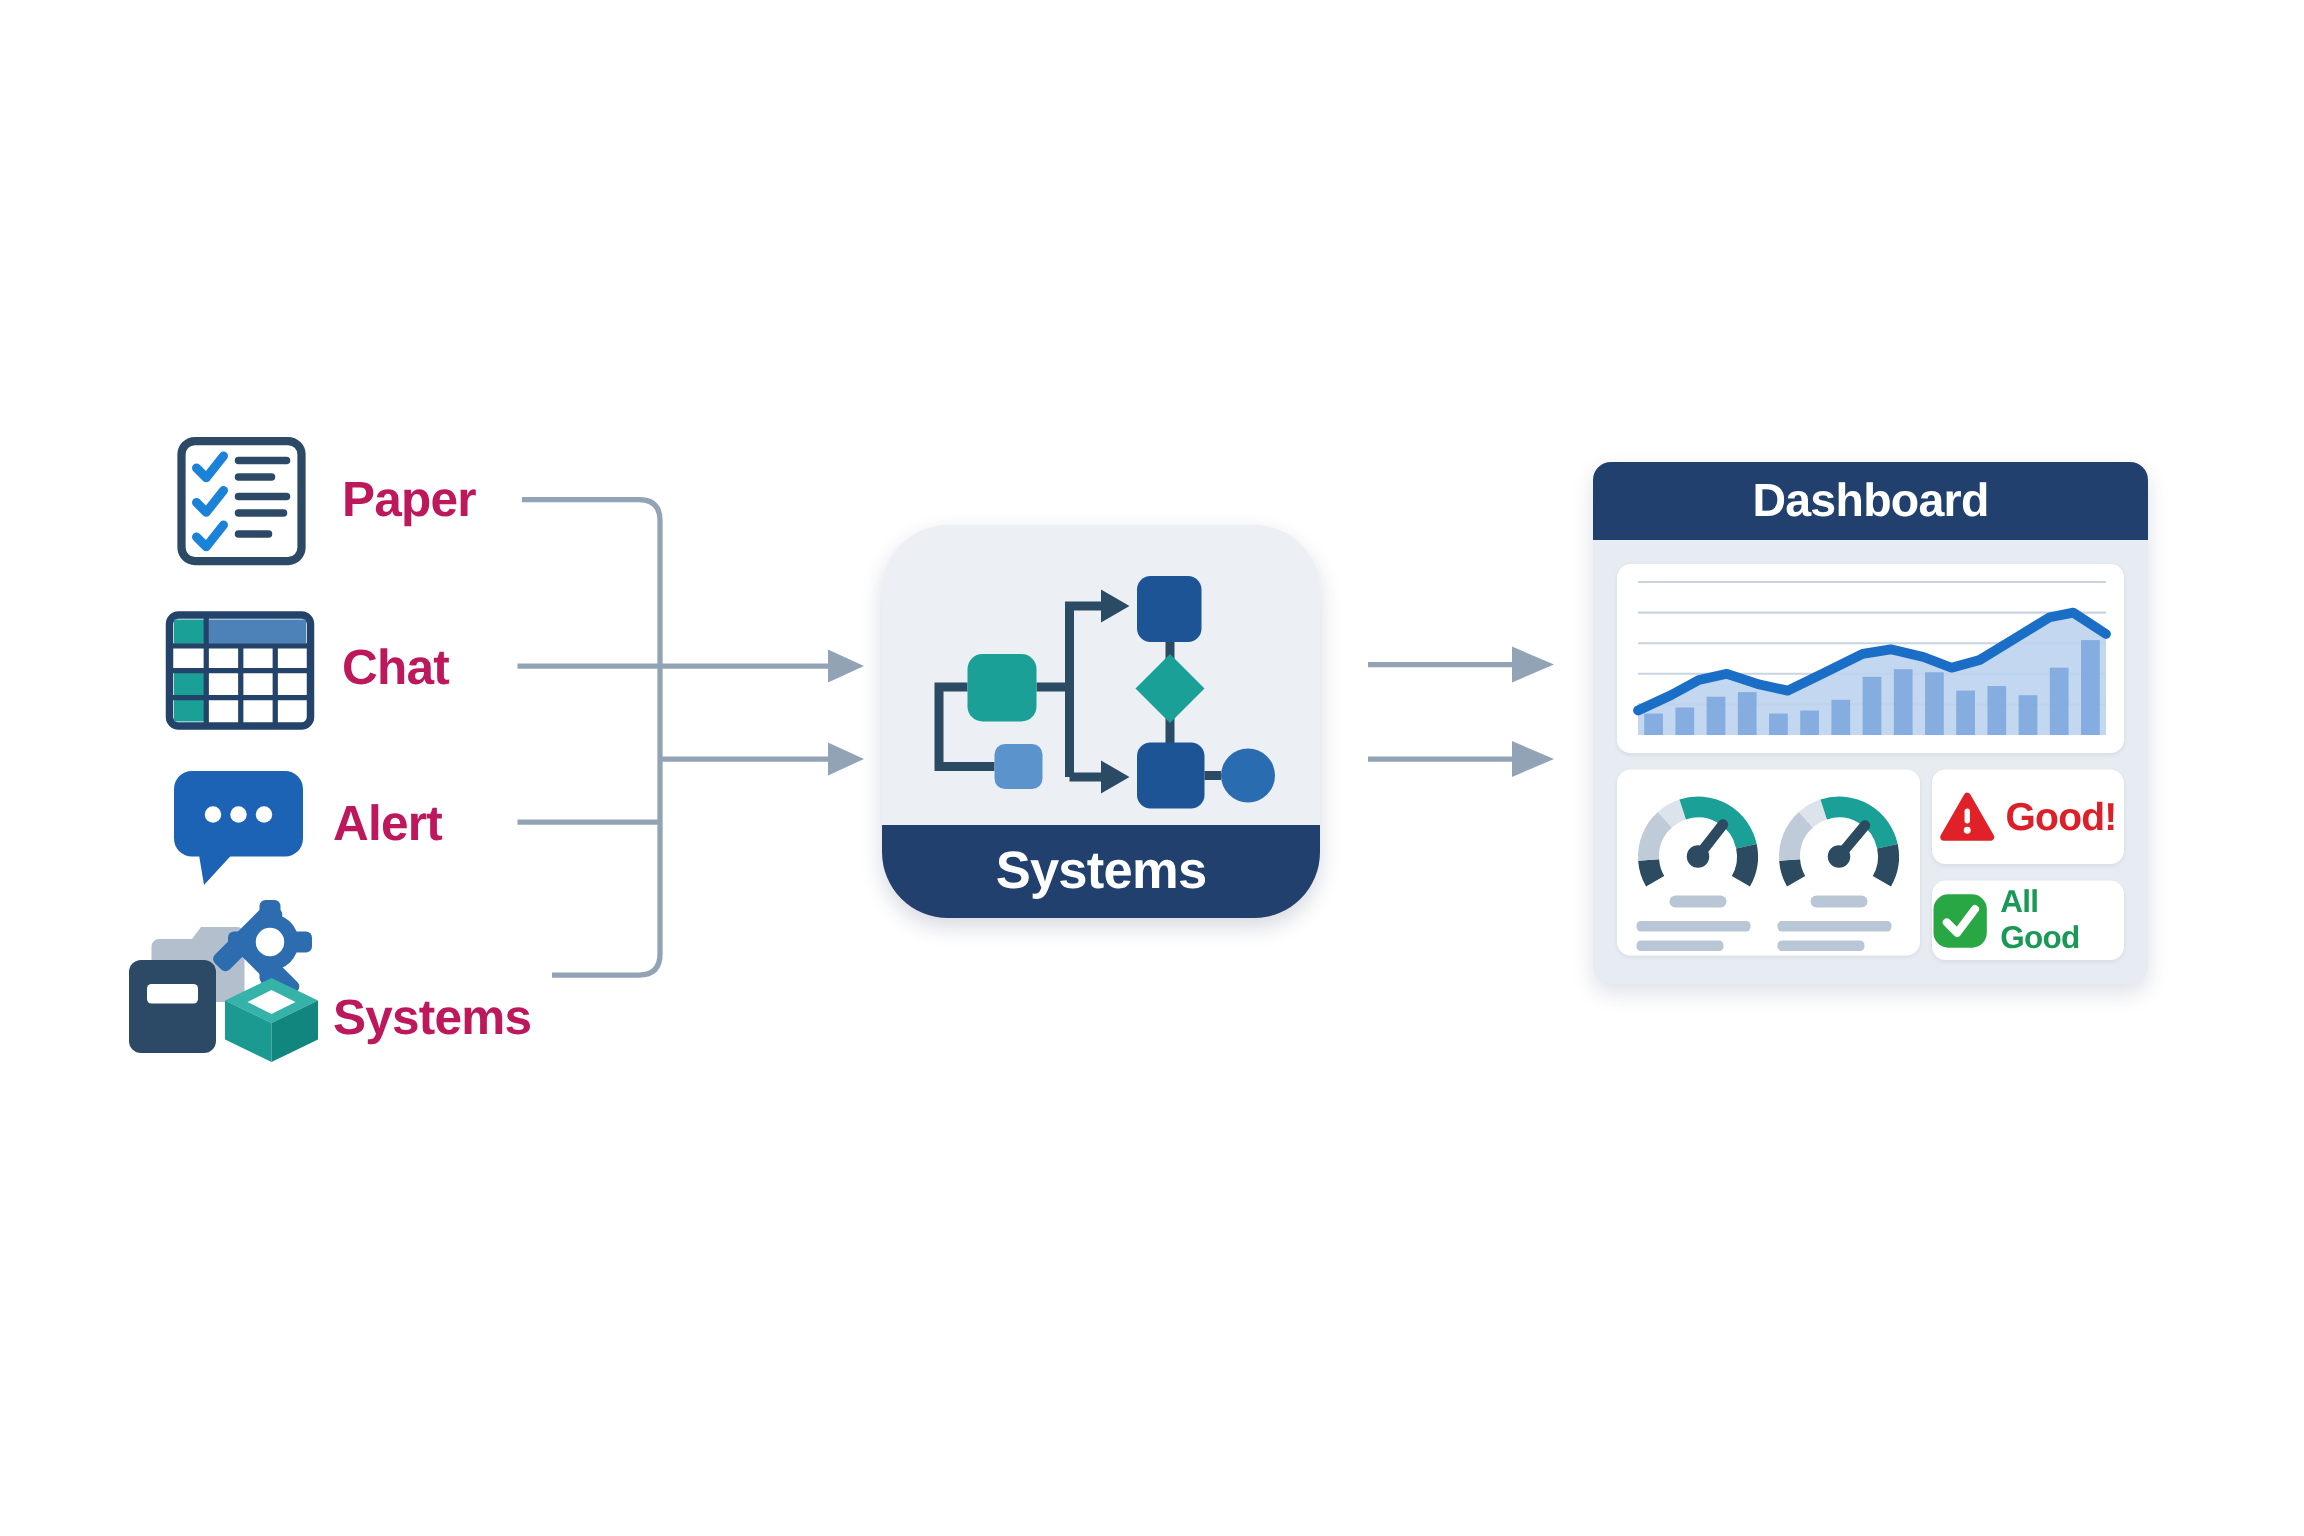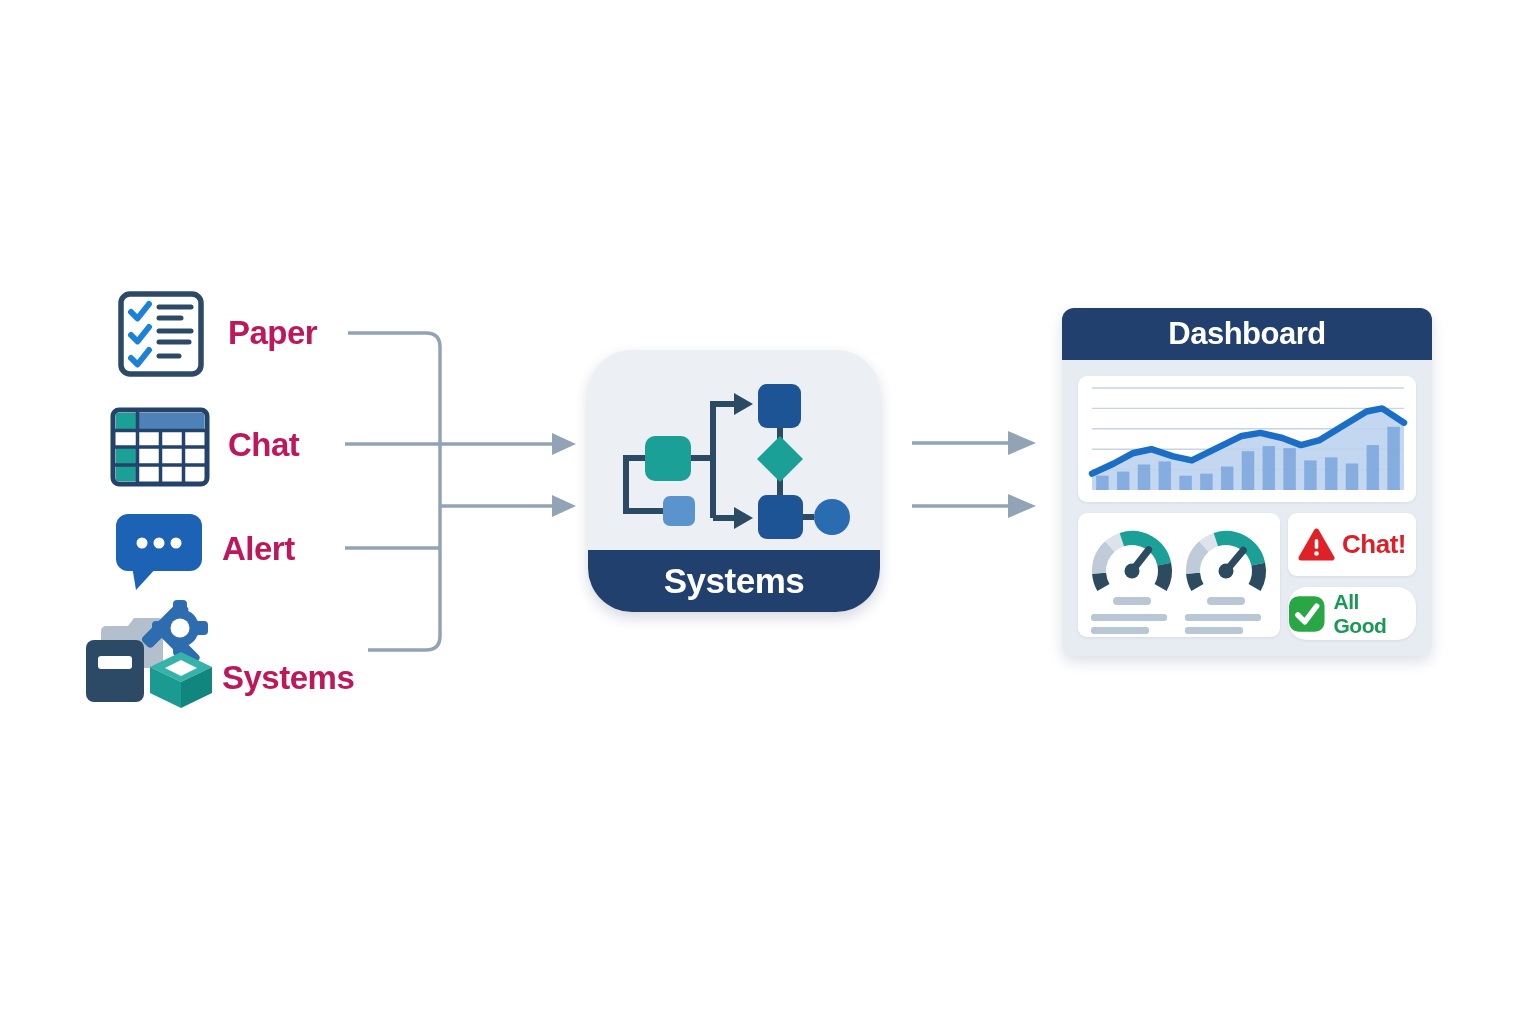--- a/index.html
+++ b/index.html
@@ -30,21 +30,21 @@
   }
   #dashboard-header{
     position:absolute;left:0;right:0;top:0;height:52px;background:#21406e;
     display:flex;align-items:center;justify-content:center;
   }
   #dashboard-header span{color:#ffffff;font-weight:700;font-size:31px;letter-spacing:-0.5px;}
   .dash-card{position:absolute;background:#ffffff;border-radius:9px;box-shadow:0 1px 3px rgba(25,45,85,.08);}
   #chart-card{left:16px;top:68px;width:338px;height:126px;}
   #gauges-card{left:16px;top:205px;width:202px;height:124px;}
   #alert-card{left:226px;top:205px;width:128px;height:63px;display:flex;align-items:center;justify-content:center;gap:7px;}
-  #allgood-card{left:226px;top:279px;width:128px;height:53px;display:flex;align-items:center;justify-content:center;gap:8px;border-radius:19px;}
+  #allgood-card{left:226px;top:279px;width:128px;height:53px;display:flex;align-items:center;justify-content:center;gap:8px;}
   #alert-card .lbl{color:#dc1f28;font-weight:700;font-size:26px;letter-spacing:-0.5px;}
   #allgood-card .lbl{color:#189a56;font-weight:700;font-size:21px;letter-spacing:-0.5px;}
   .gauge-col{position:absolute;top:8px;width:92px;}
   .gauge-pill{margin:2px auto 0 auto;width:38px;height:8px;border-radius:4px;background:#b9c6d6;}
   .gauge-bar1{margin:9px 0 0 5px;width:76px;height:7px;border-radius:3px;background:#b9c6d6;}
   .gauge-bar2{margin:6px 0 0 5px;width:58px;height:7px;border-radius:3px;background:#b9c6d6;}
   svg{display:block;}
 </style>
 </head>
 <body>
@@ -228,21 +228,21 @@
         <div class="gauge-bar2"></div>
       </div>
     </div>
 
     <div class="dash-card" id="alert-card">
       <svg width="37" height="33" viewBox="0 0 37 33">
         <polygon points="18.5,3 34,30 3,30" fill="#e02128" stroke="#e02128" stroke-width="5" stroke-linejoin="round"></polygon>
         <rect x="16.7" y="11" width="3.6" height="10" rx="1.8" fill="#ffffff"></rect>
         <circle cx="18.5" cy="25.5" r="2.3" fill="#ffffff"></circle>
       </svg>
-      <span class="lbl">Chat!</span>
+      <span class="lbl">Good!</span>
     </div>
 
     <div class="dash-card" id="allgood-card">
       <svg width="38" height="38" viewBox="0 0 38 38">
         <rect x="1" y="1" width="36" height="36" rx="10" fill="#2aa745"></rect>
         <path d="M10,20 l7,7 L29,11" fill="none" stroke="#ffffff" stroke-width="5.5" stroke-linecap="round" stroke-linejoin="round"></path>
       </svg>
       <span class="lbl">All Good</span>
     </div>
   </div>

